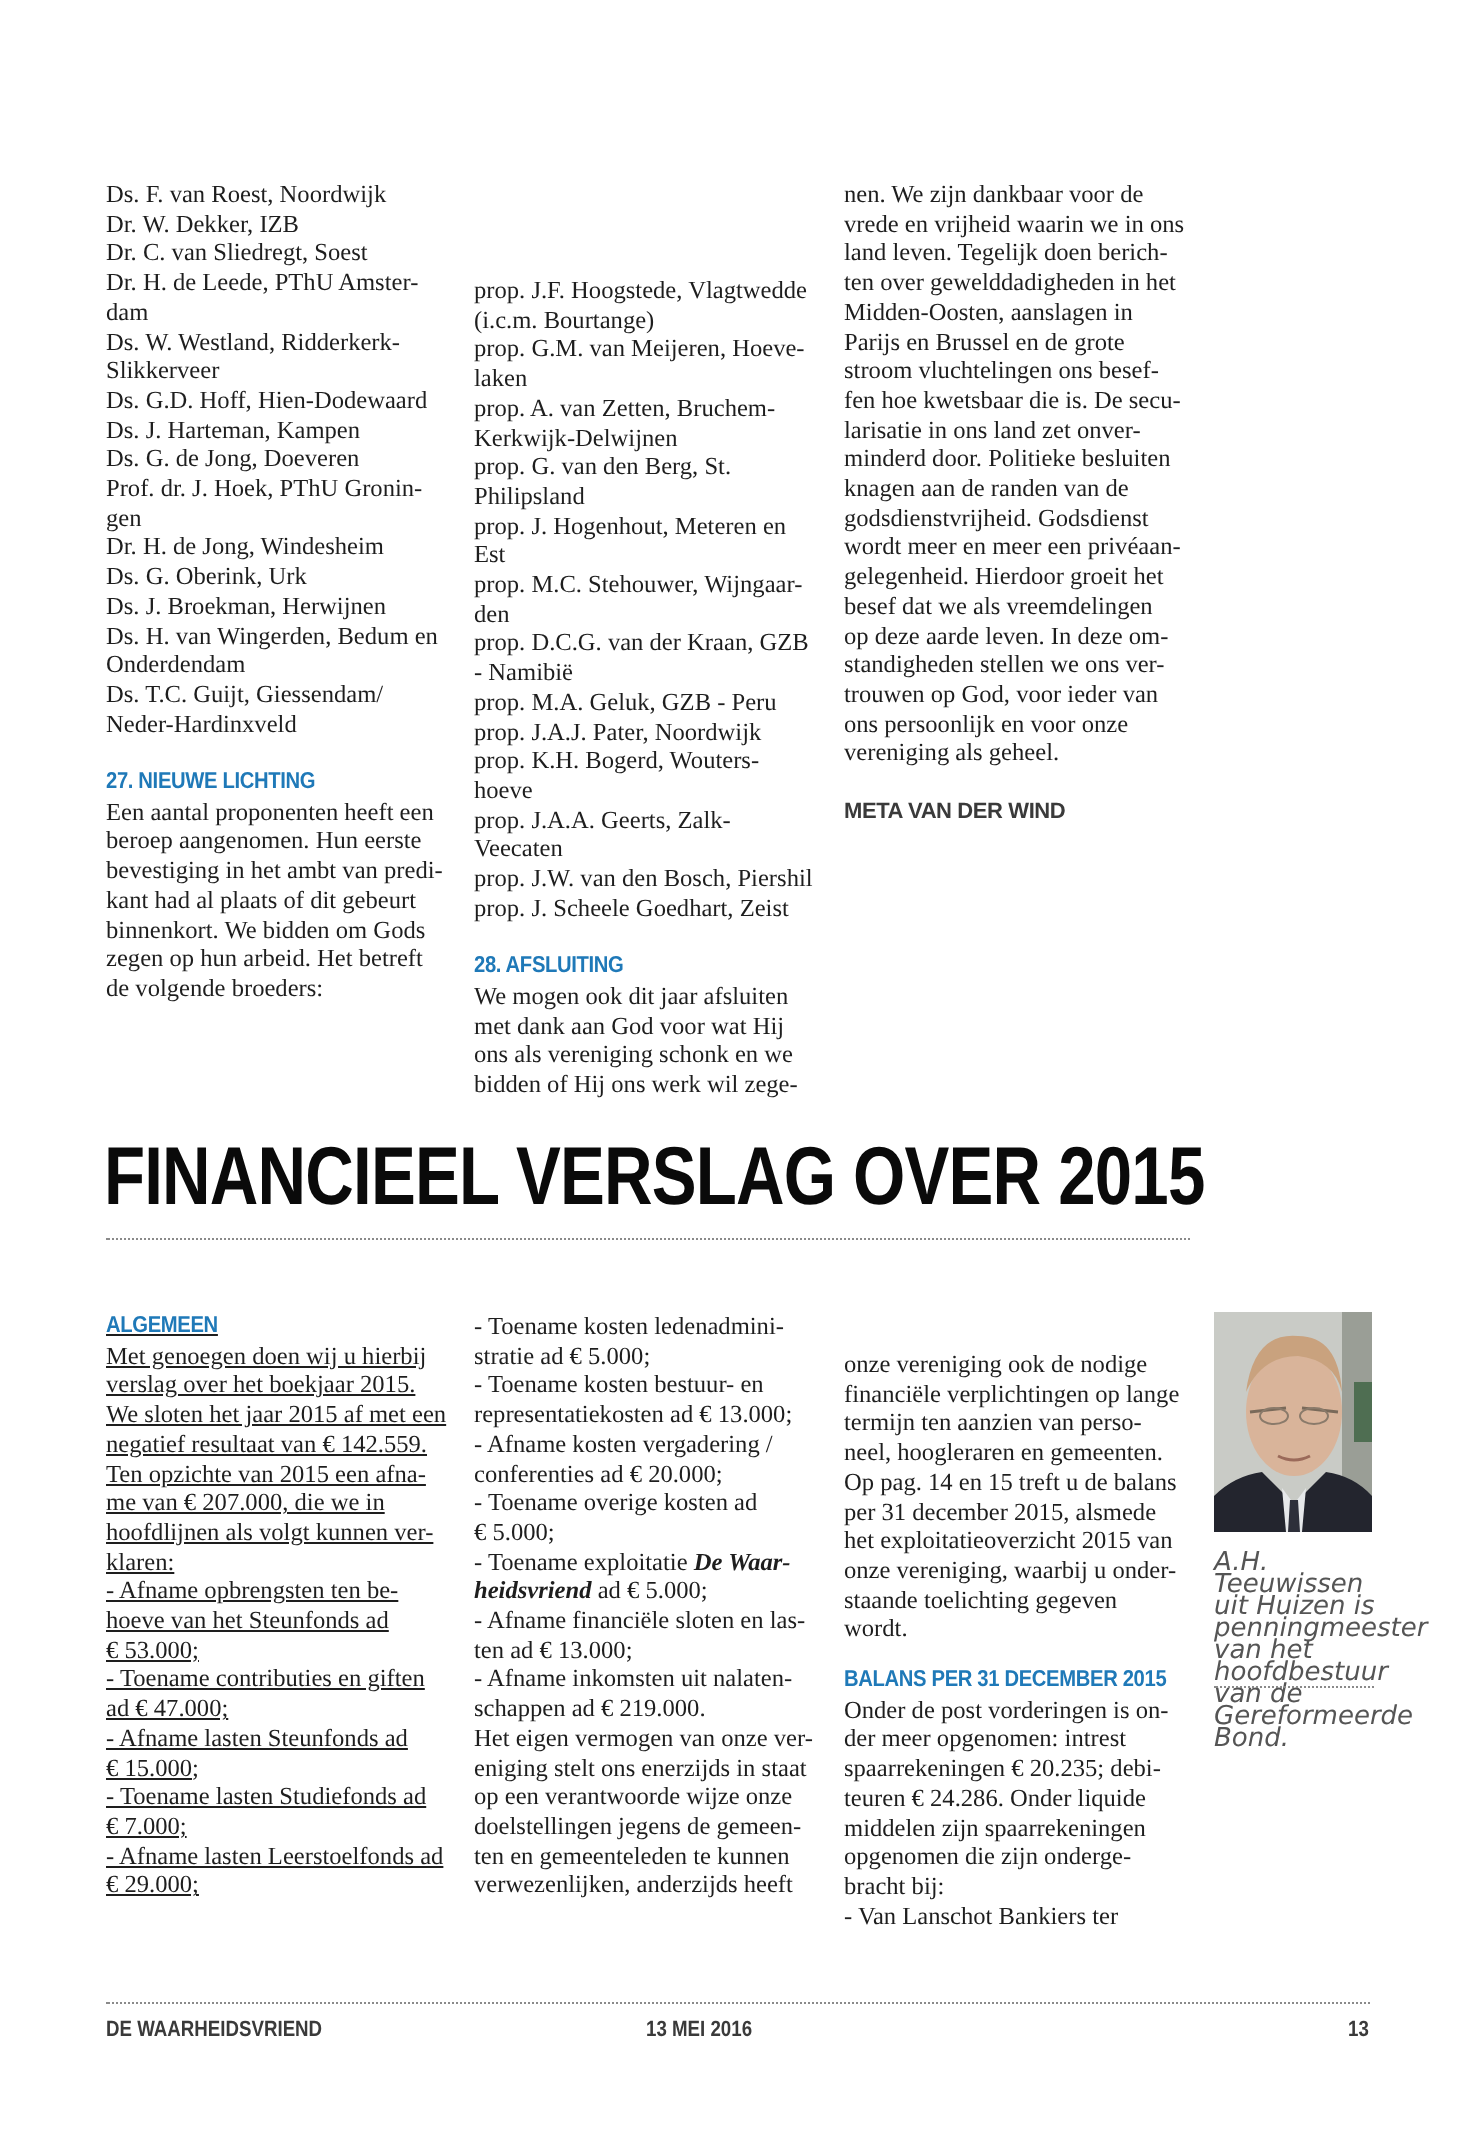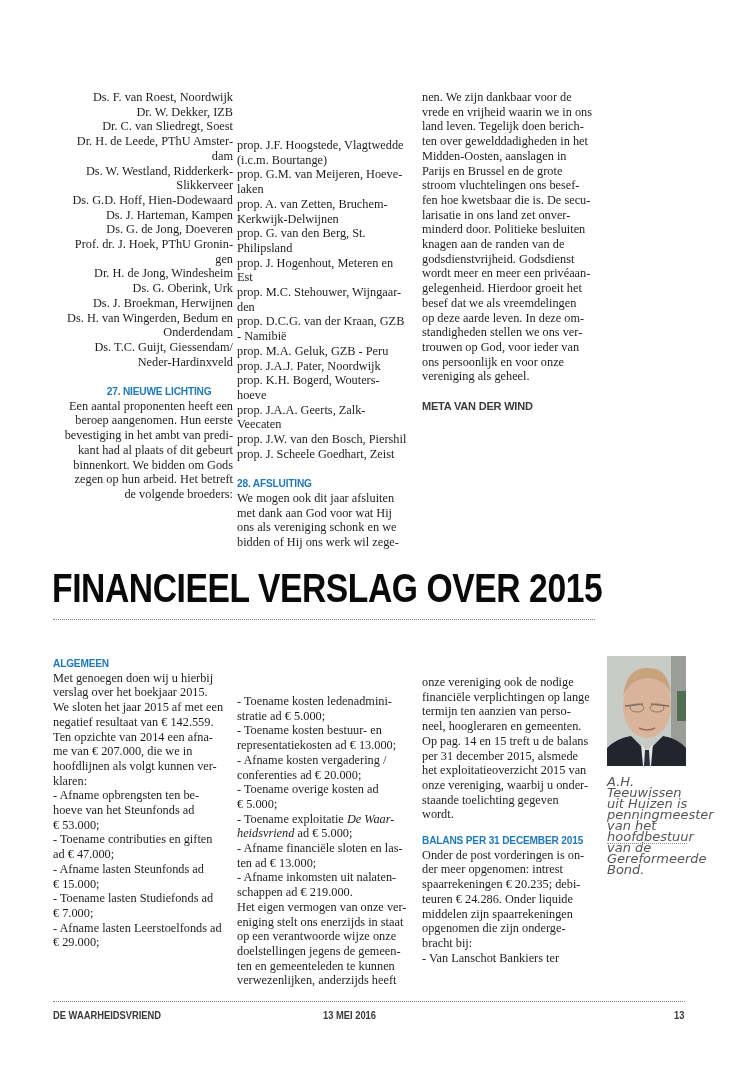--- a/index.html
+++ b/index.html
@@ -8,26 +8,26 @@
   .col { position: absolute; }
   .line { display: block; white-space: nowrap; }
   .heading { font-family: "Liberation Sans", "DejaVu Sans", sans-serif; font-weight: bold; color: #1f79b8; font-size: 11.5px; line-height: 14.7px; letter-spacing: -0.2px; transform: scaleX(0.88); transform-origin: left; white-space: nowrap; }
   .signature { font-family: "Liberation Sans", "DejaVu Sans", sans-serif; font-weight: bold; color: #3a3a3a; font-size: 11px; line-height: 14.7px; text-align: left; letter-spacing: -0.2px; }
   .gap { height: 14.7px; }
   .title { position: absolute; left: 52px; top: 563px; font-family: "Liberation Sans", "DejaVu Sans", sans-serif; font-weight: bold; font-size: 41px; line-height: 50px; color: #0a0a0a; letter-spacing: -0.5px; transform: scaleX(0.82); transform-origin: left; white-space: nowrap; }
   .dotted { position: absolute; border-top: 1px dotted #8a8a8a; height: 0; }
   .photo { position: absolute; left: 607px; top: 656px; width: 79px; height: 110px; overflow: hidden; background: #cfd1cc; }
   .caption { position: absolute; left: 607px; top: 776px; width: 90px; font-family: "DejaVu Sans", "Liberation Sans", sans-serif; font-style: italic; font-size: 13px; line-height: 11px; color: #555; }
   .footer { position: absolute; top: 1009px; font-family: "Liberation Sans", "DejaVu Sans", sans-serif; font-weight: bold; font-size: 11px; color: #3a3a3a; transform: scaleX(0.85); transform-origin: left; white-space: nowrap; }
-  em { font-style: italic; }
+  em { font-style: italic; font-weight: bold; }
 </style>
 </head>
 <body>
 
-<div class="col serif" style="left:53px; top:90px; width:180px;text-align:right;">
+<div class="col serif" style="left:53px; top:90px; width:180px;">
   <div id="col1-names">
       <span class="line">Ds. F. van Roest, Noordwijk</span>
       <span class="line">Dr. W. Dekker, IZB</span>
       <span class="line">Dr. C. van Sliedregt, Soest</span>
       <span class="line">Dr. H. de Leede, PThU Amster-</span>
       <span class="line">dam</span>
       <span class="line">Ds. W. Westland, Ridderkerk-</span>
       <span class="line">Slikkerveer</span>
       <span class="line">Ds. G.D. Hoff, Hien-Dodewaard</span>
       <span class="line">Ds. J. Harteman, Kampen</span>
@@ -113,46 +113,46 @@
       <span class="line">ons persoonlijk en voor onze</span>
       <span class="line">vereniging als geheel.</span>
     </div>
   <div class="gap"></div>
   <div class="signature">META VAN DER WIND</div>
 </div>
 
 <div class="title">FINANCIEEL VERSLAG OVER 2015</div>
 <div class="dotted" style="left:53px; top:619px; width:542px;"></div>
 
-<div class="col serif" style="left:53px; top:656px; width:180px;">
+<div class="col serif" style="left:53px; top:656px; width:180px;text-decoration:underline;">
   <div class="heading">ALGEMEEN</div>
   <div id="alg-lines">
       <span class="line">Met genoegen doen wij u hierbij</span>
       <span class="line">verslag over het boekjaar 2015.</span>
       <span class="line">We sloten het jaar 2015 af met een</span>
       <span class="line">negatief resultaat van € 142.559.</span>
-      <span class="line">Ten opzichte van 2014 een afna-</span>
+      <span class="line">Ten opzichte van 2015 een afna-</span>
       <span class="line">me van € 207.000, die we in</span>
       <span class="line">hoofdlijnen als volgt kunnen ver-</span>
       <span class="line">klaren:</span>
       <span class="line">- Afname opbrengsten ten be-</span>
       <span class="line">hoeve van het Steunfonds ad</span>
       <span class="line">€ 53.000;</span>
       <span class="line">- Toename contributies en giften</span>
       <span class="line">ad € 47.000;</span>
       <span class="line">- Afname lasten Steunfonds ad</span>
       <span class="line">€ 15.000;</span>
       <span class="line">- Toename lasten Studiefonds ad</span>
       <span class="line">€ 7.000;</span>
       <span class="line">- Afname lasten Leerstoelfonds ad</span>
       <span class="line">€ 29.000;</span>
     </div>
 </div>
 
-<div class="col serif" style="left:237px; top:656px; width:180px;margin-top:38px;">
+<div class="col serif" style="left:237px; top:656px; width:180px;">
   <div id="a2-before">
       <span class="line">- Toename kosten ledenadmini-</span>
       <span class="line">stratie ad € 5.000;</span>
       <span class="line">- Toename kosten bestuur- en</span>
       <span class="line">representatiekosten ad € 13.000;</span>
       <span class="line">- Afname kosten vergadering /</span>
       <span class="line">conferenties ad € 20.000;</span>
       <span class="line">- Toename overige kosten ad</span>
       <span class="line">€ 5.000;</span>
     </div>

